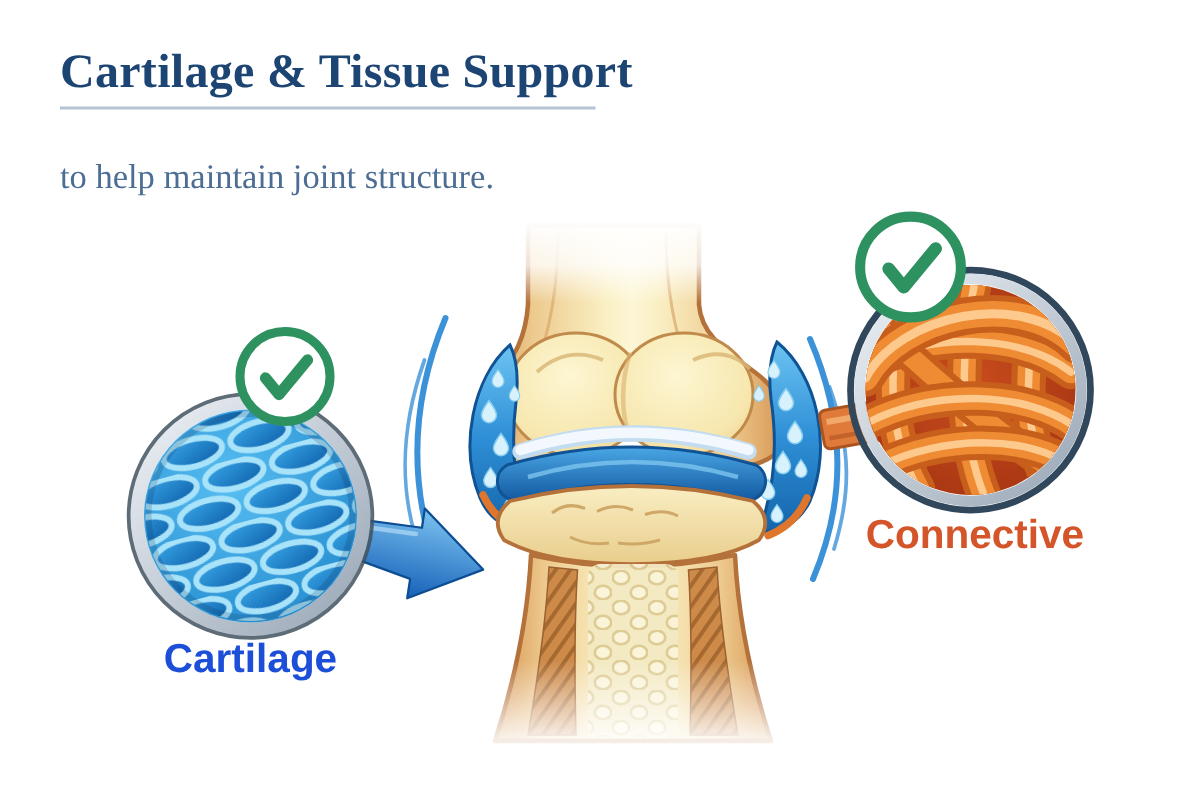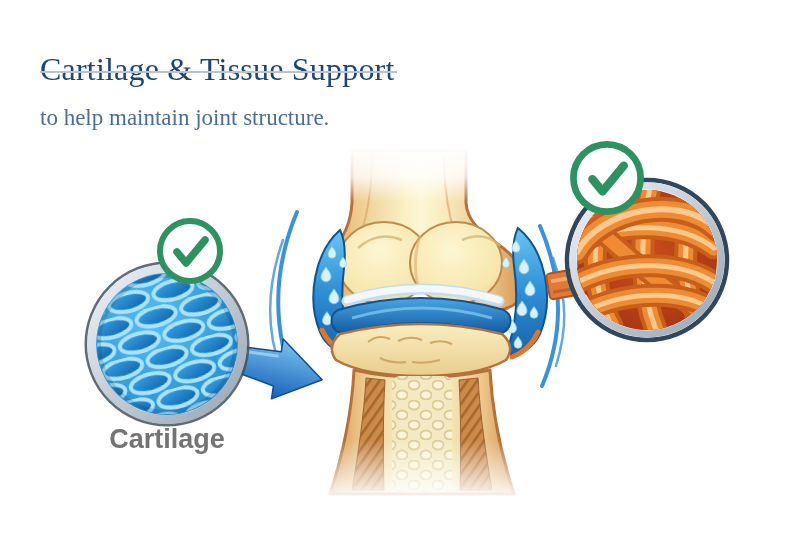--- a/index.html
+++ b/index.html
@@ -2,22 +2,22 @@
 <html><head>
 <meta charset="utf-8">
 <style>
   html,body{margin:0;padding:0;}
   body{
     width:800px;height:533px;background:#ffffff;overflow:hidden;position:relative;
     font-family:"Liberation Serif", serif;
   }
   .abs{position:absolute;}
   .page-title{
-    left:40px;top:29px;font-size:32px;font-weight:normal;color:#1d4574;
-    letter-spacing:.2px;font-family:"Liberation Serif", serif;margin-top:22px;
+    left:40px;top:29px;font-size:32px;font-weight:bold;color:#1d4574;
+    letter-spacing:.2px;font-family:"Liberation Serif", serif;
   }
   .title-underline{
     left:40px;top:71px;width:357px;height:2px;background:#b6c3d3;
   }
   .description{
     left:40px;top:95px;width:580px;font-size:23px;line-height:46px;color:#4c6d94;
     font-family:"Liberation Serif", serif;
   }
   .figure-canvas{left:0;top:0;width:800px;height:533px;}
   .circle-label{
@@ -241,16 +241,17 @@
         <path d="M577,252 C600,210 680,192 718,230" stroke="#ef8c33" stroke-width="17"></path>
         <path d="M577,252 C600,210 680,192 718,230" stroke="#ffcf96" stroke-width="6" opacity="0.9"></path>
       </g>
     </g>
   </g>
 
   <use href="#checkIcon" transform="translate(190,251)"></use>
   <use href="#checkIcon" transform="translate(607,178) scale(1.12)"></use>
 </svg>
 
-<div class="abs circle-label cartilage-label" style="color: #737373;">Cartilage</div>
+<div class="abs circle-label cartilage-label" style="color: #1d4ed8;">Cartilage</div>
 
 <div class="abs circle-label connective-label" style="color: rgb(212, 85, 42);">
+  <div>Connective</div>
 </div>
 
 </body></html>

